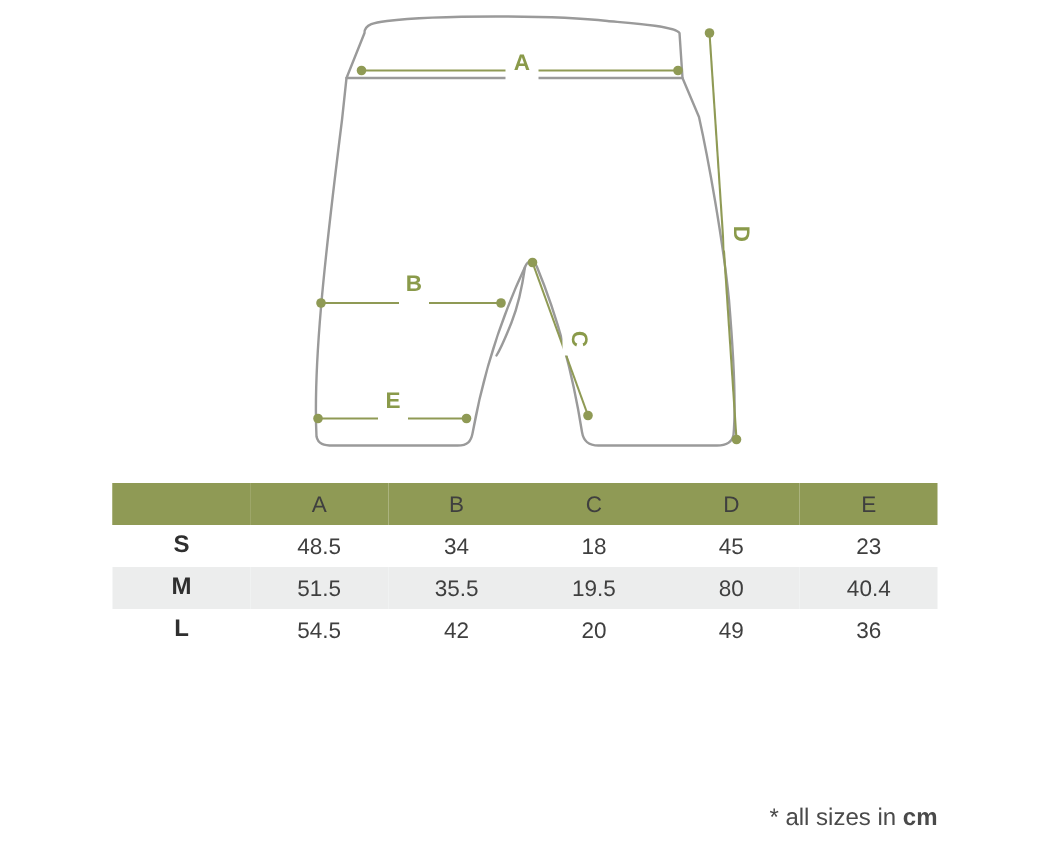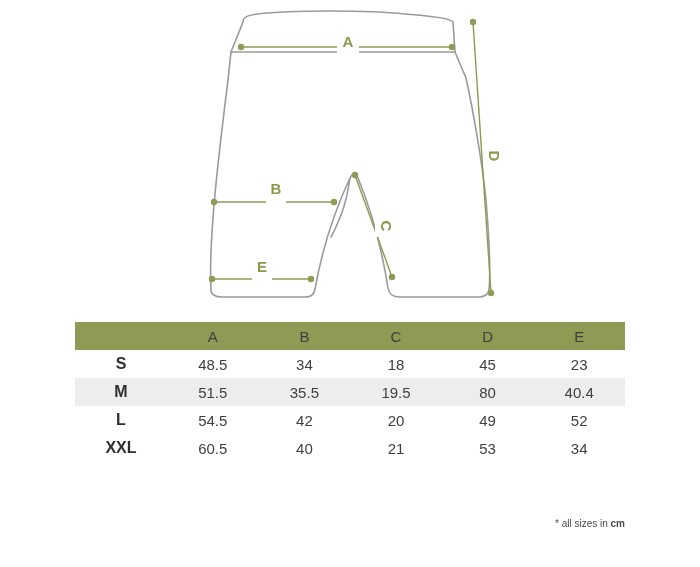--- a/index.html
+++ b/index.html
@@ -72,22 +72,22 @@
   }
   tbody td.size-name {
     font-weight: bold;
     font-size: 16px;
     color: #2f2f2f;
     text-align: center;
   }
   .footnote {
     position: absolute;
     right: 75px;
-    top: 518px;
-    font-size: 10px;
+    top: 537px;
+    font-size: 16px;
     color: #4a4a4a;
   }
   .footnote b {
     font-weight: bold;
   }
 </style>
 </head>
 <body>
 
 <div id="diagram-area">
@@ -187,29 +187,21 @@
         <td>19.5</td>
         <td>80</td>
         <td>40.4</td>
       </tr>
       <tr class="odd">
         <td class="size-name">L</td>
         <td>54.5</td>
         <td>42</td>
         <td>20</td>
         <td>49</td>
-        <td>52</td>
-      </tr>
-      <tr class="odd">
-        <td class="size-name">XXL</td>
-        <td>60.5</td>
-        <td>40</td>
-        <td>21</td>
-        <td>53</td>
-        <td>34</td>
+        <td>36</td>
       </tr>
     </tbody>
   </table>
 </div>
 
 <div class="footnote">
   <span>* all sizes in </span><b>cm</b>
 </div>
 
 </body></html>

